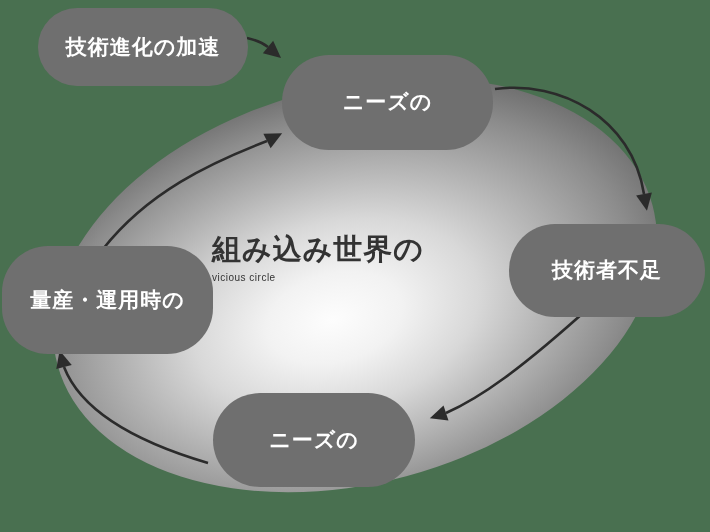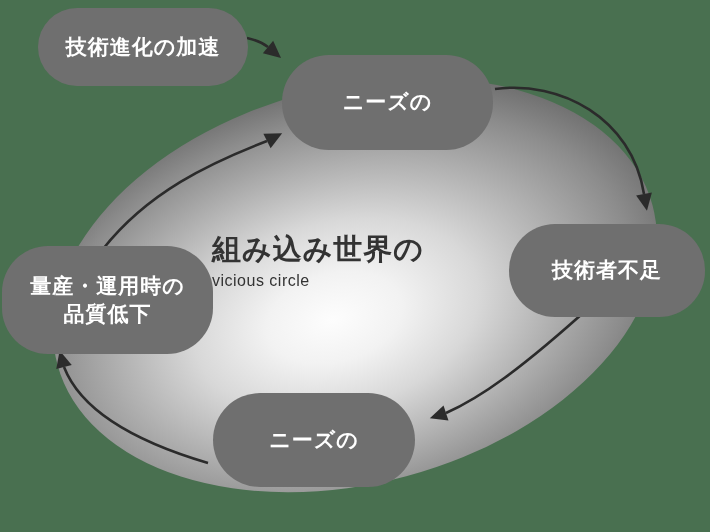--- a/index.html
+++ b/index.html
@@ -45,21 +45,21 @@
   }
   .center-label .title{
     font-size:29px;
     font-weight:bold;
     letter-spacing:1px;
     line-height:33px;
     white-space:nowrap;
   }
   .center-label .subtitle{
     margin-top:6px;
-    font-size:16px;
+    font-size:10px;
     font-weight:normal;
     letter-spacing:0.5px;
     color:var(--center_text);
   }
 </style>
 </head>
 <body>
 
 <div class="stage">
 
@@ -105,21 +105,20 @@
   <div class="node" id="node-engineer-shortage">
     <span>技術者不足</span>
   </div>
 
   <div class="node" id="node-manhour-explosion">
     <span>ニーズの</span>
   </div>
 
   <div class="node" id="node-quality-decline">
     <span>量産・運用時の</span>
-    <span>品質低下</span>
   </div>
 
   <div class="center-label">
     <div class="title">組み込み世界の</div>
     <div class="subtitle">vicious circle</div>
   </div>
 
 </div>
 
 </body></html>

